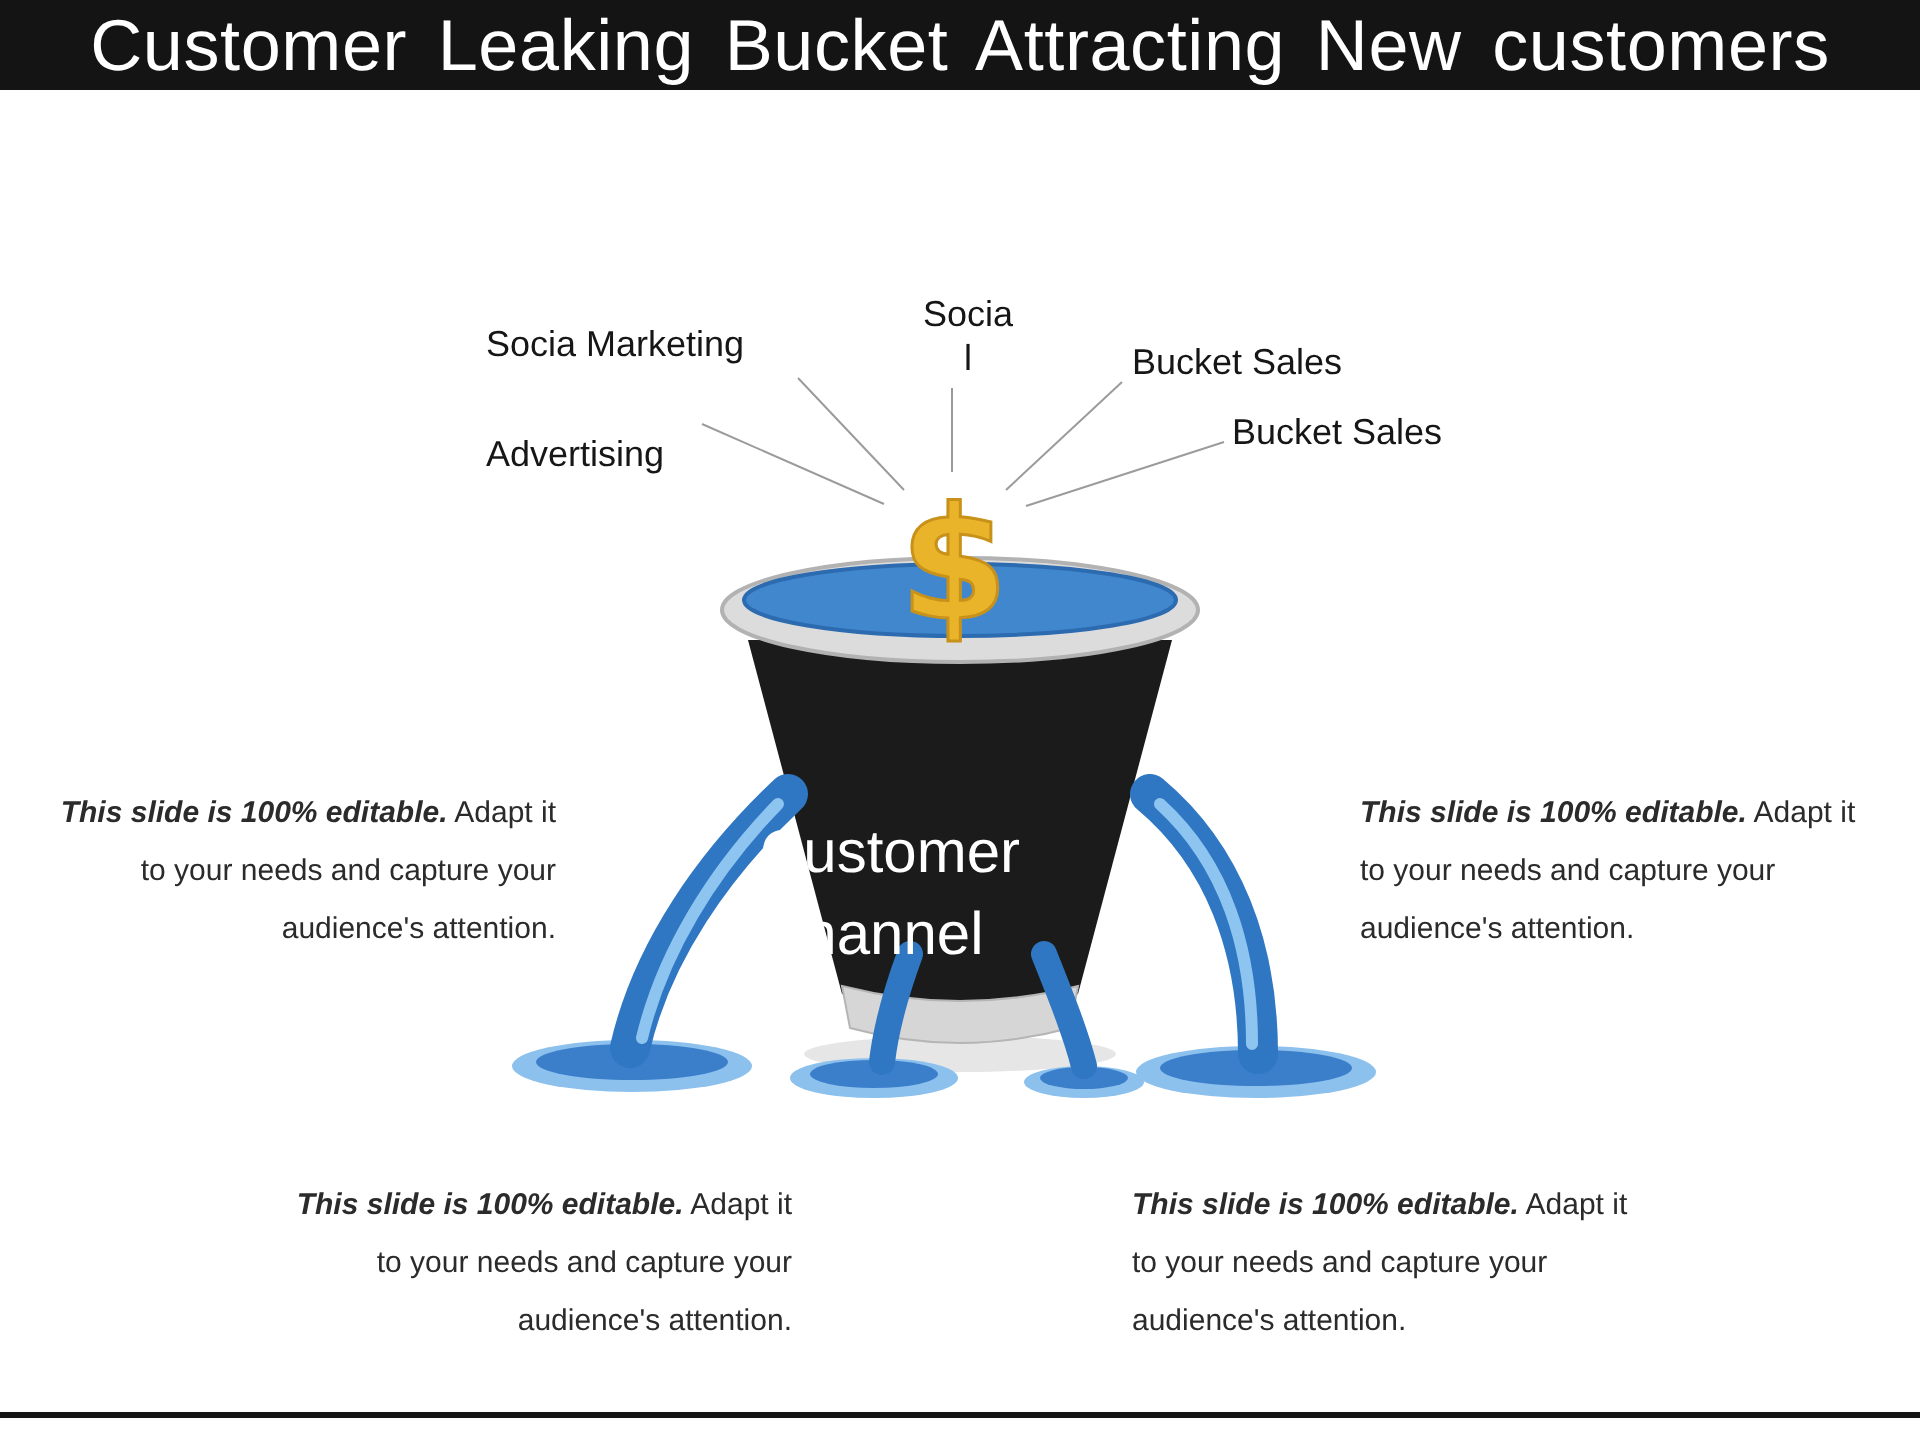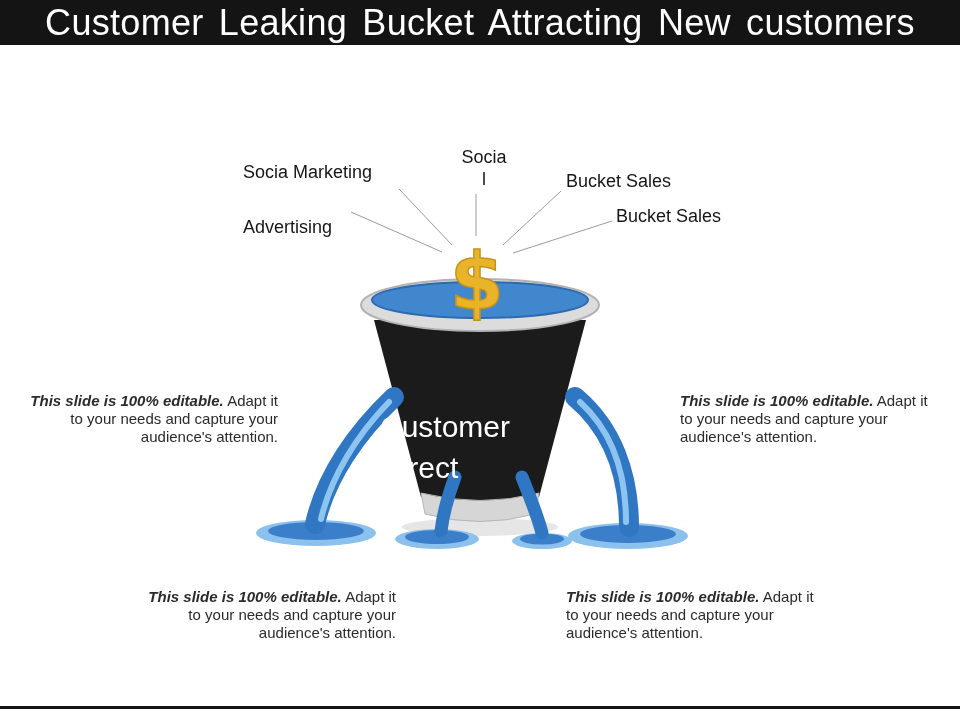--- a/index.html
+++ b/index.html
@@ -12,21 +12,21 @@
   .title  { color:#ffffff; font-size:36px; font-weight:500; word-spacing:5px; letter-spacing:.3px; white-space:nowrap; }
 
   .diagram { position:absolute; top:0; left:0; width:960px; height:720px; }
 
   .label { position:absolute; font-size:18px; color:#161616; z-index:3; }
   .label.social { white-space:pre-line; text-align:center; width:80px; line-height:22px; }
 
   .bucket-label { position:absolute; left:380px; top:406px; width:200px; text-align:left;
                   color:#ffffff; font-size:30px; line-height:41px; z-index:3; }
 
-  .note { position:absolute; width:260px; font-size:15px; line-height:18px; color:#2b2b2b; z-index:3; }
+  .note { position:absolute; width:260px; font-size:15px; line-height:29px; color:#2b2b2b; z-index:3; }
   .note .lead { font-weight:bold; font-style:italic; }
   .note-left         { left:18px;  top:392px; text-align:right; }
   .note-right        { left:680px; top:392px; text-align:left; }
   .note-bottom-left  { left:136px; top:588px; text-align:right; }
   .note-bottom-right { left:566px; top:588px; text-align:left; }
 
   .bottom-rule { position:absolute; left:0; top:706px; width:960px; height:3px; background:#141414; }
 </style>
 </head>
 <body>
@@ -91,21 +91,21 @@
 
   <div class="label" style="left:243px; top:162px;">Socia Marketing</div>
   <div class="label" style="left:243px; top:201px;margin-top:16px;">Advertising</div>
   <div class="label social" style="left:444px; top:146px;">Socia
 l</div>
   <div class="label" style="left:566px; top:171px;">Bucket Sales</div>
   <div class="label" style="left:616px; top:206px;">Bucket Sales</div>
 
   <div class="bucket-label">
     <div>Customer</div>
-    <div>Direct</div>
+    <div>Channel</div>
   </div>
 
   <div class="note note-left">
     <span class="lead">This slide is 100% editable.</span>
     <span class="rest">Adapt it to your needs and capture your audience's attention.</span>
   </div>
   <div class="note note-right">
     <span class="lead">This slide is 100% editable.</span>
     <span class="rest">Adapt it to your needs and capture your audience's attention.</span>
   </div>

